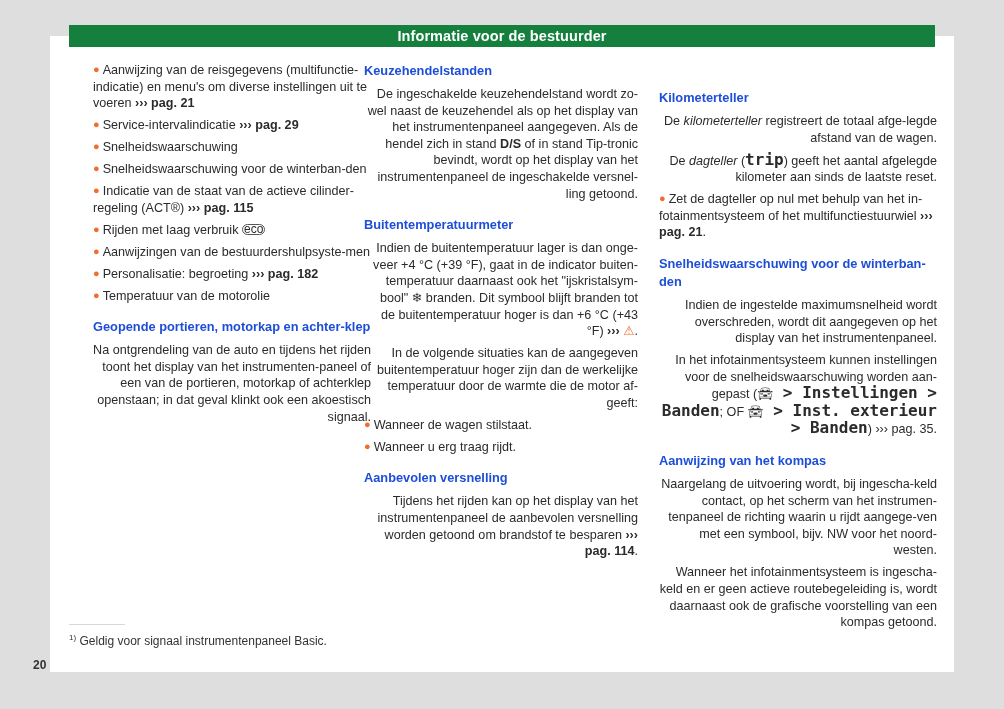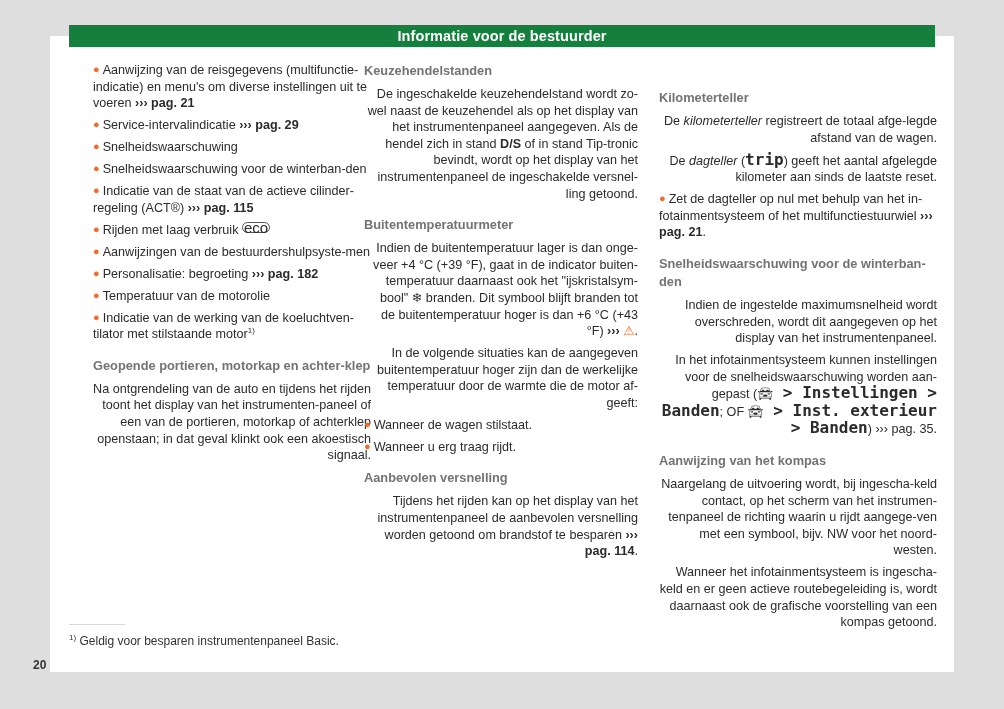--- a/index.html
+++ b/index.html
@@ -15,26 +15,26 @@
     color:#ffffff; text-align:center; font-size:14.5px; line-height:22px; font-weight:bold;
     letter-spacing:0.1px;
   }
   .col { position:absolute; top:62px; font-size:12.6px; line-height:16.6px; }
   .col1 { left:69px; width:278px;margin-left:24px; }
   .col2 { left:364px; width:274px; }
   .col3 { left:659px; width:278px;margin-top:27px; }
   .bl { margin:0 0 5.4px 0; }
   .bullet { color:#f36c2f; font-size:11px; margin-right:3px; position:relative; top:-1px; }
   .ref { font-weight:bold; }
-  h3 { font-size:12.8px; font-weight:bold; margin:0 0 6px 0; line-height:18px; color:#737373; }
+  h3 { font-size:12.8px; font-weight:bold; margin:0 0 6px 0; line-height:18px; color:#1d4ed8; }
   p { margin:0 0 5.4px 0;text-align:right; }
   .sec { margin-top:14px; }
   .mono { font-family:"DejaVu Sans Mono", monospace; font-weight:bold; font-size:16px; }
   .icon { display:inline-block; }
-  .eco { font-size:15px; border:1px solid #555; border-radius:6px; padding:0 1px; line-height:9px; vertical-align:1px; }
+  .eco { font-size:12px; border:1px solid #555; border-radius:6px; padding:0 1px; line-height:9px; vertical-align:1px; }
   .warn { color:#f36c2f; }
   .footnote-rule { position:absolute; left:69px; top:624px; width:56px; height:1px; background:#d8d8d8; }
   .footnote { position:absolute; left:69px; top:634px; font-size:12px; color:#333; }
   .footnote sup { font-size:8px; }
   .page-number { position:absolute; left:33px; top:658px; font-size:12px; font-weight:bold; color:#333; }
   sup { font-size:8px; line-height:0; }
 </style>
 </head>
 <body>
 
@@ -47,21 +47,20 @@
   <div id="c1-bullets">
       <div class="bl"><span class="bullet">●</span><span>Aanwijzing van de reisgegevens (multifunctie-indicatie) en menu's om diverse instellingen uit te voeren</span> <span class="ref">››› pag. 21</span></div>
       <div class="bl"><span class="bullet">●</span><span>Service-intervalindicatie</span> <span class="ref">››› pag. 29</span></div>
       <div class="bl"><span class="bullet">●</span><span>Snelheidswaarschuwing</span></div>
       <div class="bl"><span class="bullet">●</span><span>Snelheidswaarschuwing voor de winterban-den</span></div>
       <div class="bl"><span class="bullet">●</span><span>Indicatie van de staat van de actieve cilinder-regeling (ACT®)</span> <span class="ref">››› pag. 115</span></div>
       <div class="bl"><span class="bullet">●</span><span>Rijden met laag verbruik</span> <span class="icon eco">eco</span></div>
       <div class="bl"><span class="bullet">●</span><span>Aanwijzingen van de bestuurdershulpsyste-men</span></div>
       <div class="bl"><span class="bullet">●</span><span>Personalisatie: begroeting</span> <span class="ref">››› pag. 182</span></div>
       <div class="bl"><span class="bullet">●</span><span>Temperatuur van de motorolie</span></div>
-      <div class="bl"><span class="bullet">●</span><span>Indicatie van de werking van de koeluchtven-tilator met stilstaande motor</span><sup>1)</sup></div>
     </div>
   <div class="sec">
     <h3>Geopende portieren, motorkap en achter-klep</h3>
     <p>Na ontgrendeling van de auto en tijdens het rijden toont het display van het instrumenten-paneel of een van de portieren, motorkap of achterklep openstaan; in dat geval klinkt ook een akoestisch signaal.</p>
   </div>
 </div>
 
 <div class="col col2">
   <div>
     <h3>Keuzehendelstanden</h3>
@@ -93,14 +92,14 @@
     <p><span>In het infotainmentsysteem kunnen instellingen voor de snelheidswaarschuwing worden aan-gepast (</span><span class="icon">🚘︎</span><span class="mono"> &gt; Instellingen &gt; Banden</span><span>; OF</span> <span class="icon">🚘︎</span><span class="mono"> &gt; Inst. exterieur &gt; Banden</span><span>) ››› pag. 35.</span></p>
   </div>
   <div class="sec">
     <h3>Aanwijzing van het kompas</h3>
     <p>Naargelang de uitvoering wordt, bij ingescha-keld contact, op het scherm van het instrumen-tenpaneel de richting waarin u rijdt aangege-ven met een symbool, bijv. NW voor het noord-westen.</p>
     <p>Wanneer het infotainmentsysteem is ingescha-keld en er geen actieve routebegeleiding is, wordt daarnaast ook de grafische voorstelling van een kompas getoond.</p>
   </div>
 </div>
 
 <div class="footnote-rule"></div>
-<div class="footnote"><sup>1)</sup> <span>Geldig voor besparen instrumentenpaneel Basic.</span></div>
+<div class="footnote"><sup>1)</sup> <span>Geldig voor signaal instrumentenpaneel Basic.</span></div>
 <div class="page-number">20</div>
 
 </body></html>

